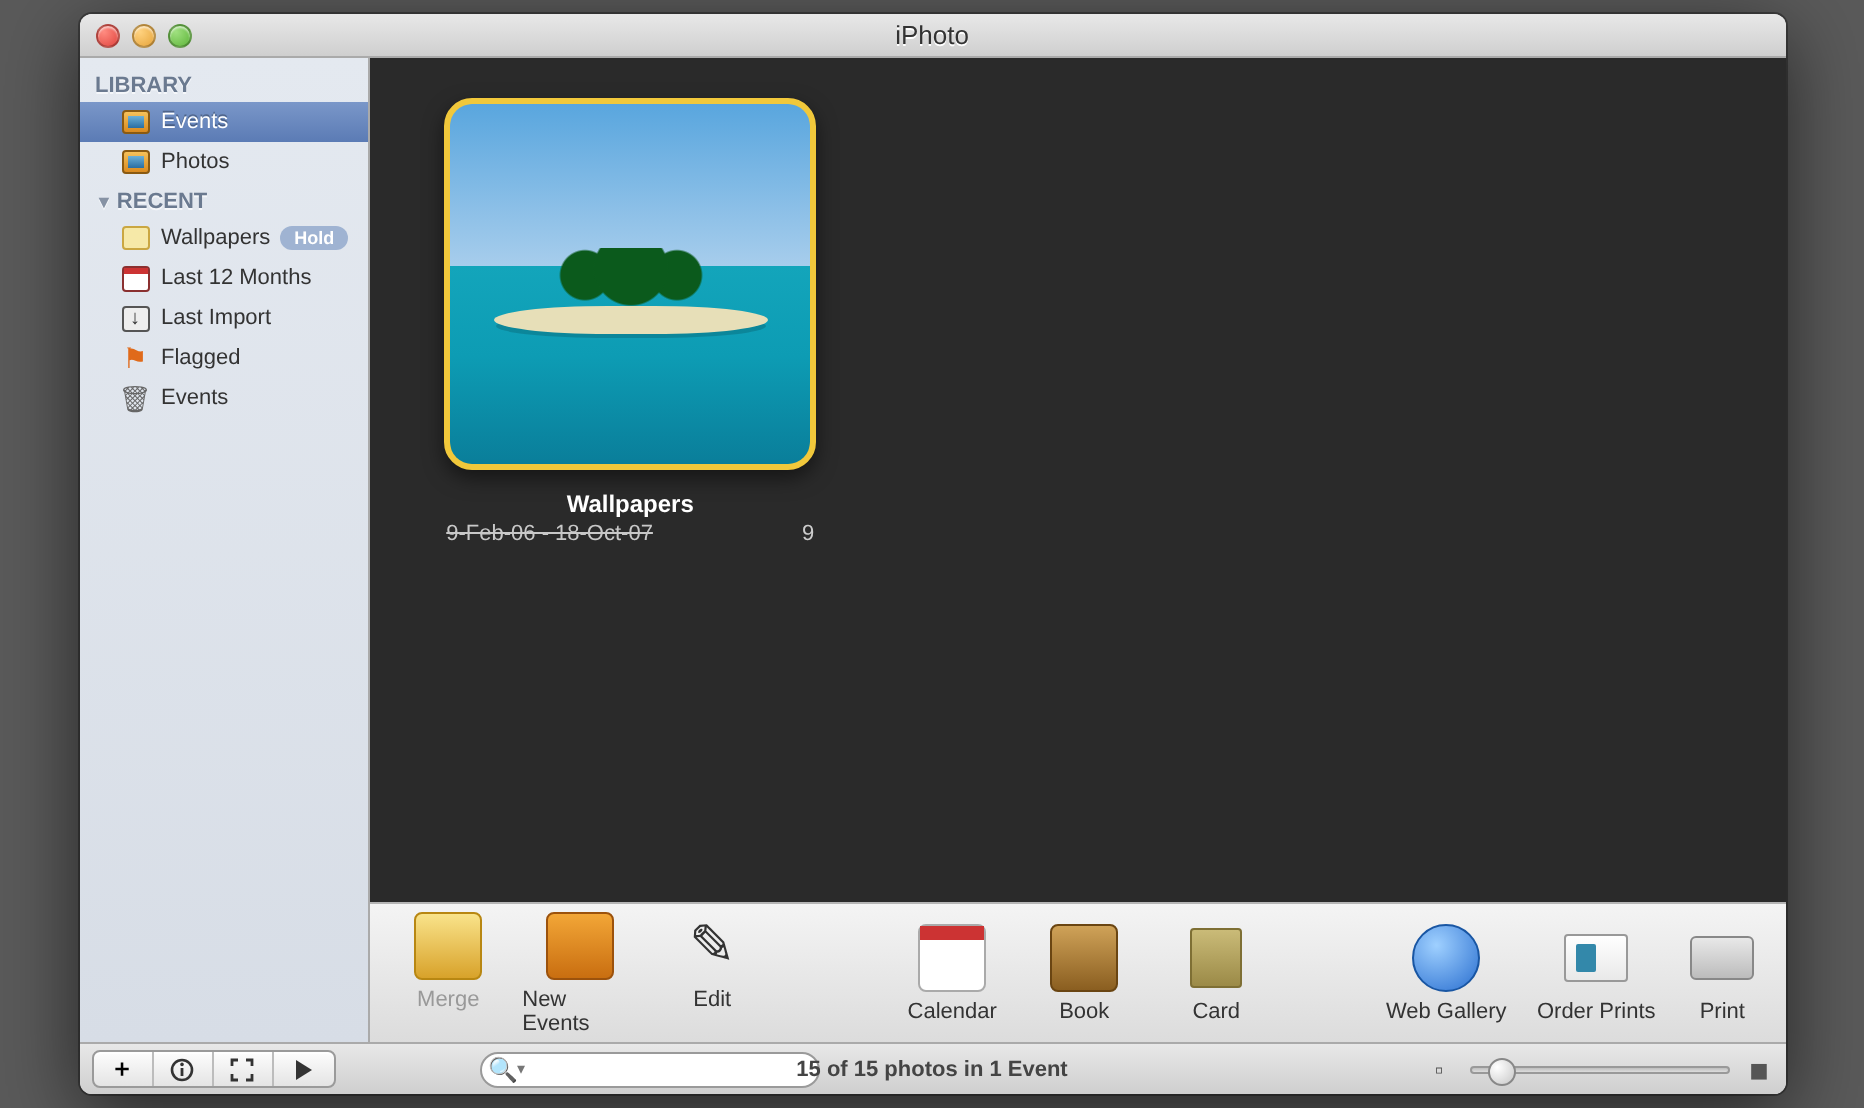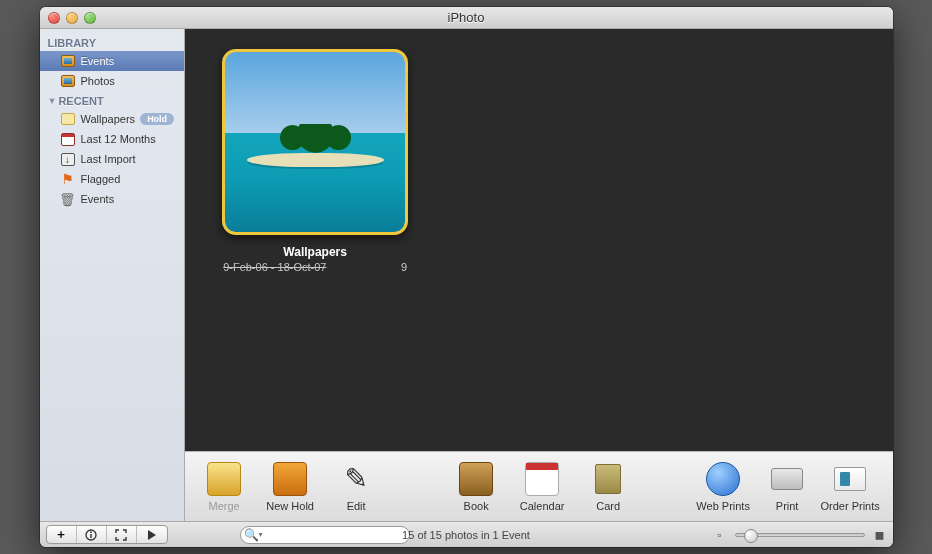--- a/index.html
+++ b/index.html
@@ -252,20 +252,21 @@
     padding: 0 4px;
     width: 170px;
   }
   .search input{
     border:none; outline:none; flex:1; font-size:11px; background:transparent;
   }
   .status-text{
     position:absolute;
     left:50%;
     transform:translateX(-50%);
+    font-weight:bold;
   }
   .statusbar{position:relative;}
   .slider {
     width: 130px;
     height: 4px;
     background: linear-gradient(#bfbfbf,#dcdcdc);
     border:1px solid #999;
     border-radius:3px;
     position:relative;
   }
@@ -392,61 +393,61 @@
       </div>
 
       <div class="toolbar">
         <div class="tb-group">
           <div class="tb-btn disabled">
             <div class="tb-ico ti-merge"></div>
             <span>Merge</span>
           </div>
           <div class="tb-btn">
             <div class="tb-ico ti-new"></div>
-            <span>New Hold</span>
+            <span>New Events</span>
           </div>
           <div class="tb-btn">
             <div class="tb-ico ti-edit">✎</div>
             <span>Edit</span>
           </div>
         </div>
         <div class="tb-gap"></div>
         <div class="tb-group">
           <div class="tb-btn">
+            <div class="tb-ico ti-cal"></div>
+            <span>Calendar</span>
+          </div>
+          <div class="tb-btn">
             <div class="tb-ico ti-book"></div>
             <span>Book</span>
-          </div>
-          <div class="tb-btn">
-            <div class="tb-ico ti-cal"></div>
-            <span>Calendar</span>
           </div>
           <div class="tb-btn">
             <div class="tb-ico">
                 <div class="ti-card"></div>
               </div>
             <span>Card</span>
           </div>
         </div>
         <div class="tb-gap2"></div>
         <div class="tb-group">
           <div class="tb-btn" style="width:68px">
             <div class="tb-ico ti-globe"></div>
-            <span>Web Prints</span>
+            <span>Web Gallery</span>
+          </div>
+          <div class="tb-btn" style="width:66px">
+            <div class="tb-ico">
+                <div class="ti-order"></div>
+              </div>
+            <span>Order Prints</span>
           </div>
           <div class="tb-btn" style="width:44px">
             <div class="tb-ico">
                 <div class="ti-print"></div>
               </div>
             <span>Print</span>
-          </div>
-          <div class="tb-btn" style="width:66px">
-            <div class="tb-ico">
-                <div class="ti-order"></div>
-              </div>
-            <span>Order Prints</span>
           </div>
         </div>
       </div>
     </div>
   </div>
 
   <div class="statusbar">
     <div class="seg">
       <button>
           <b>＋</b>

